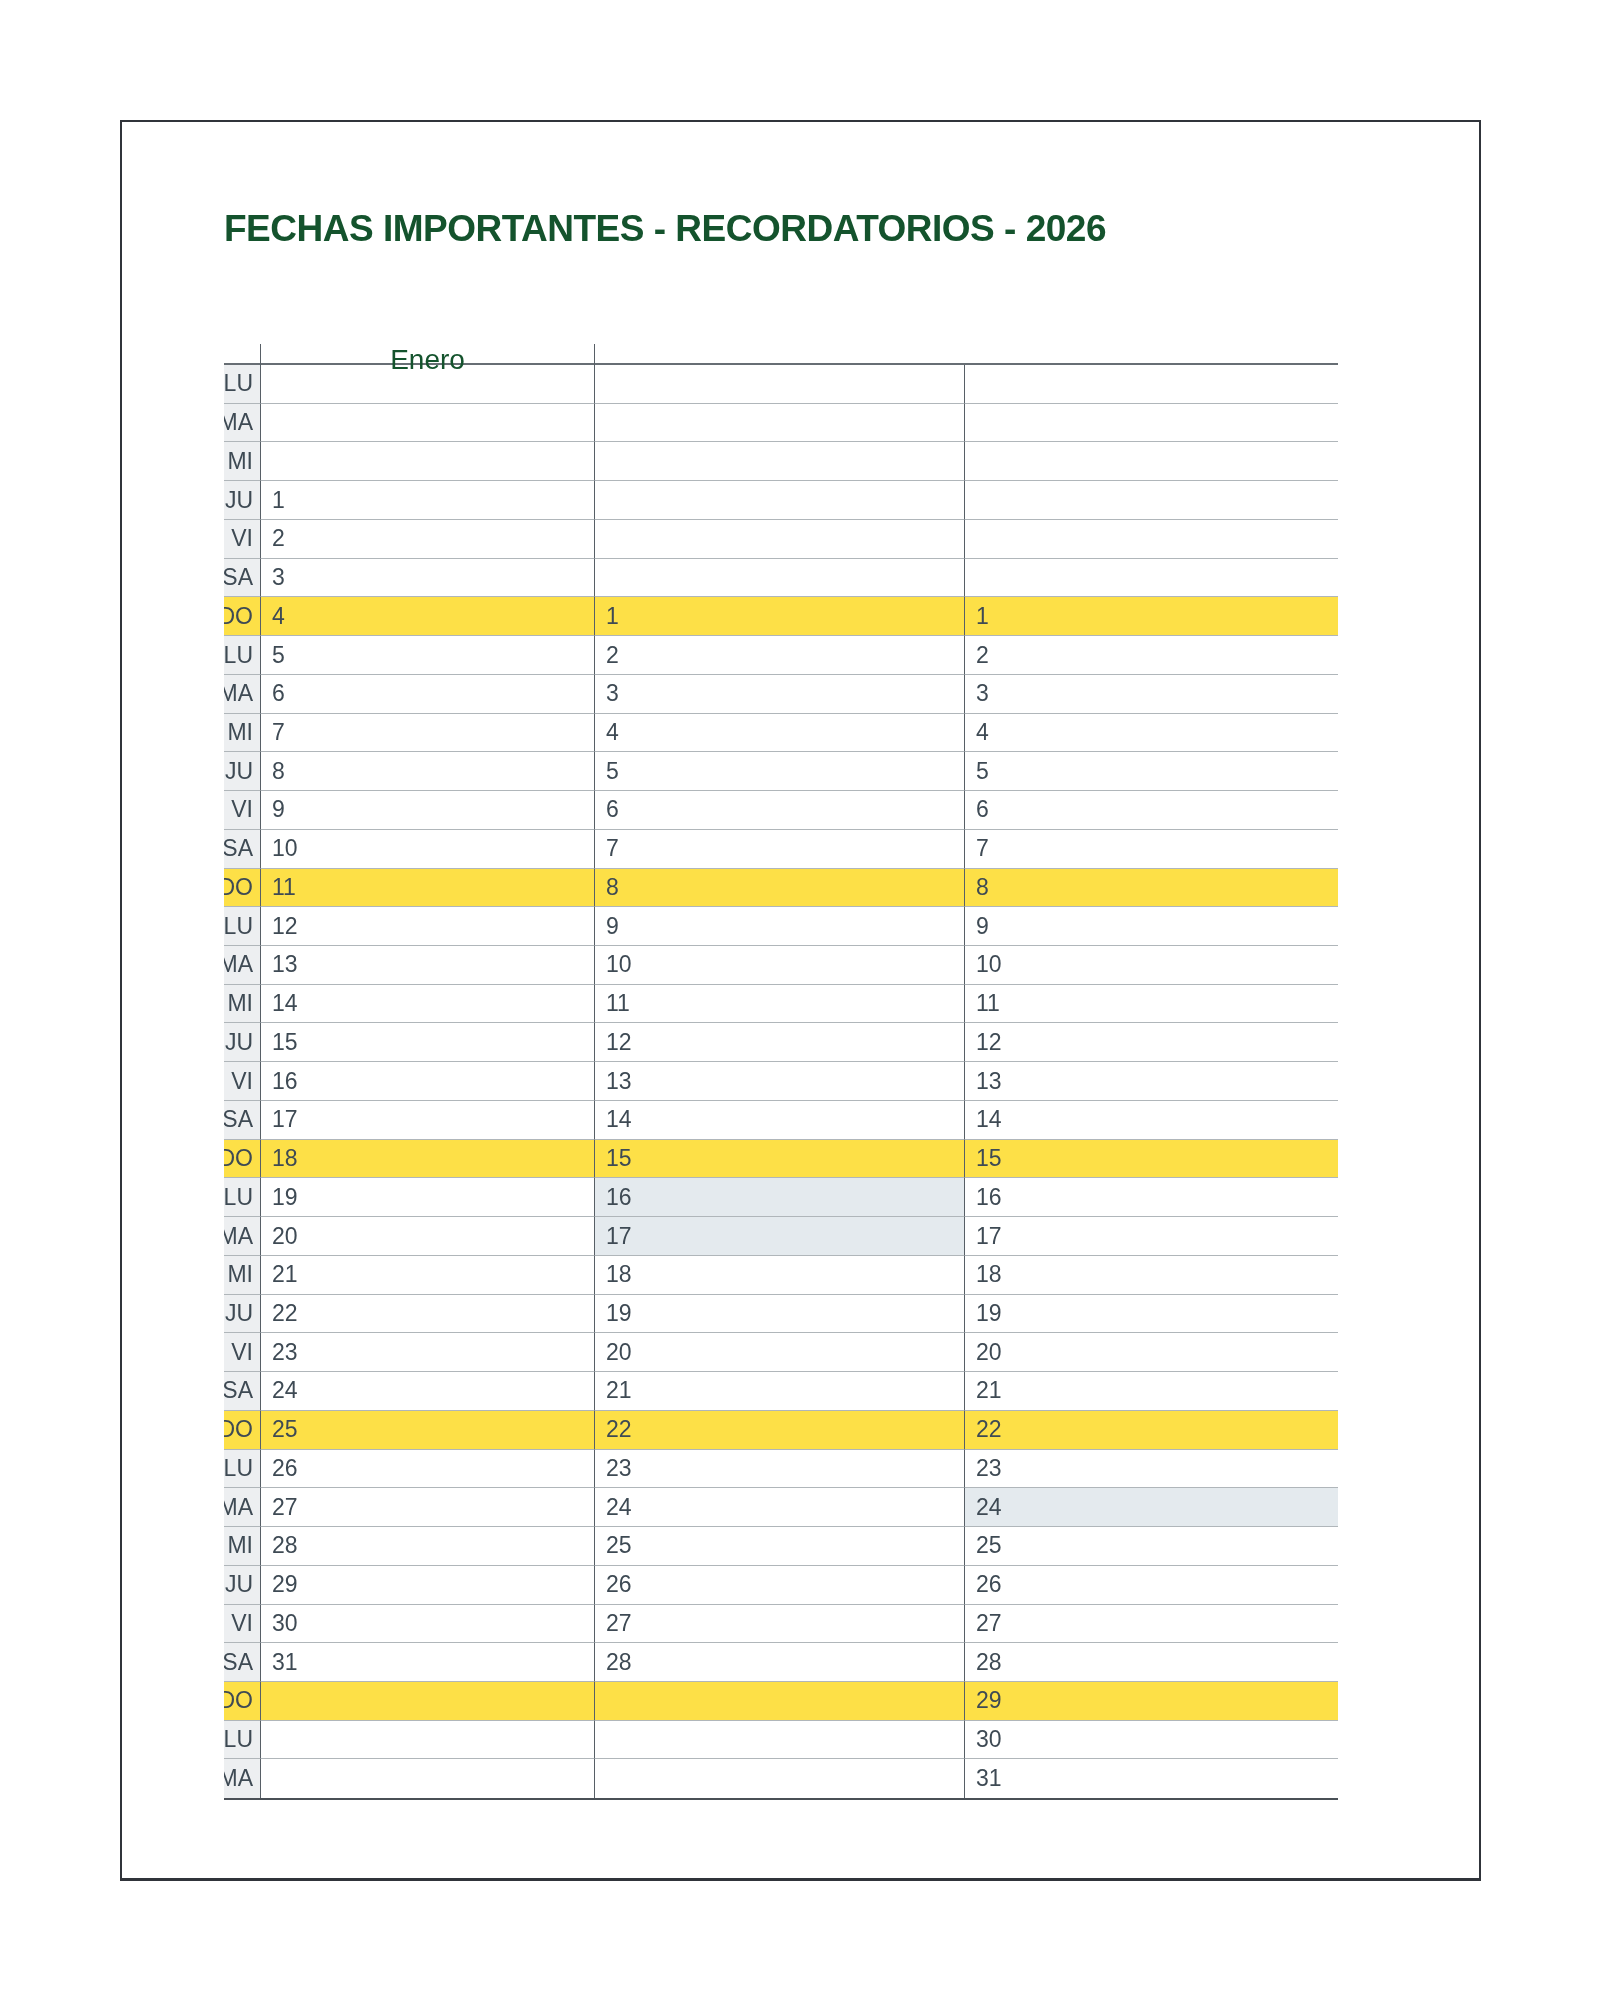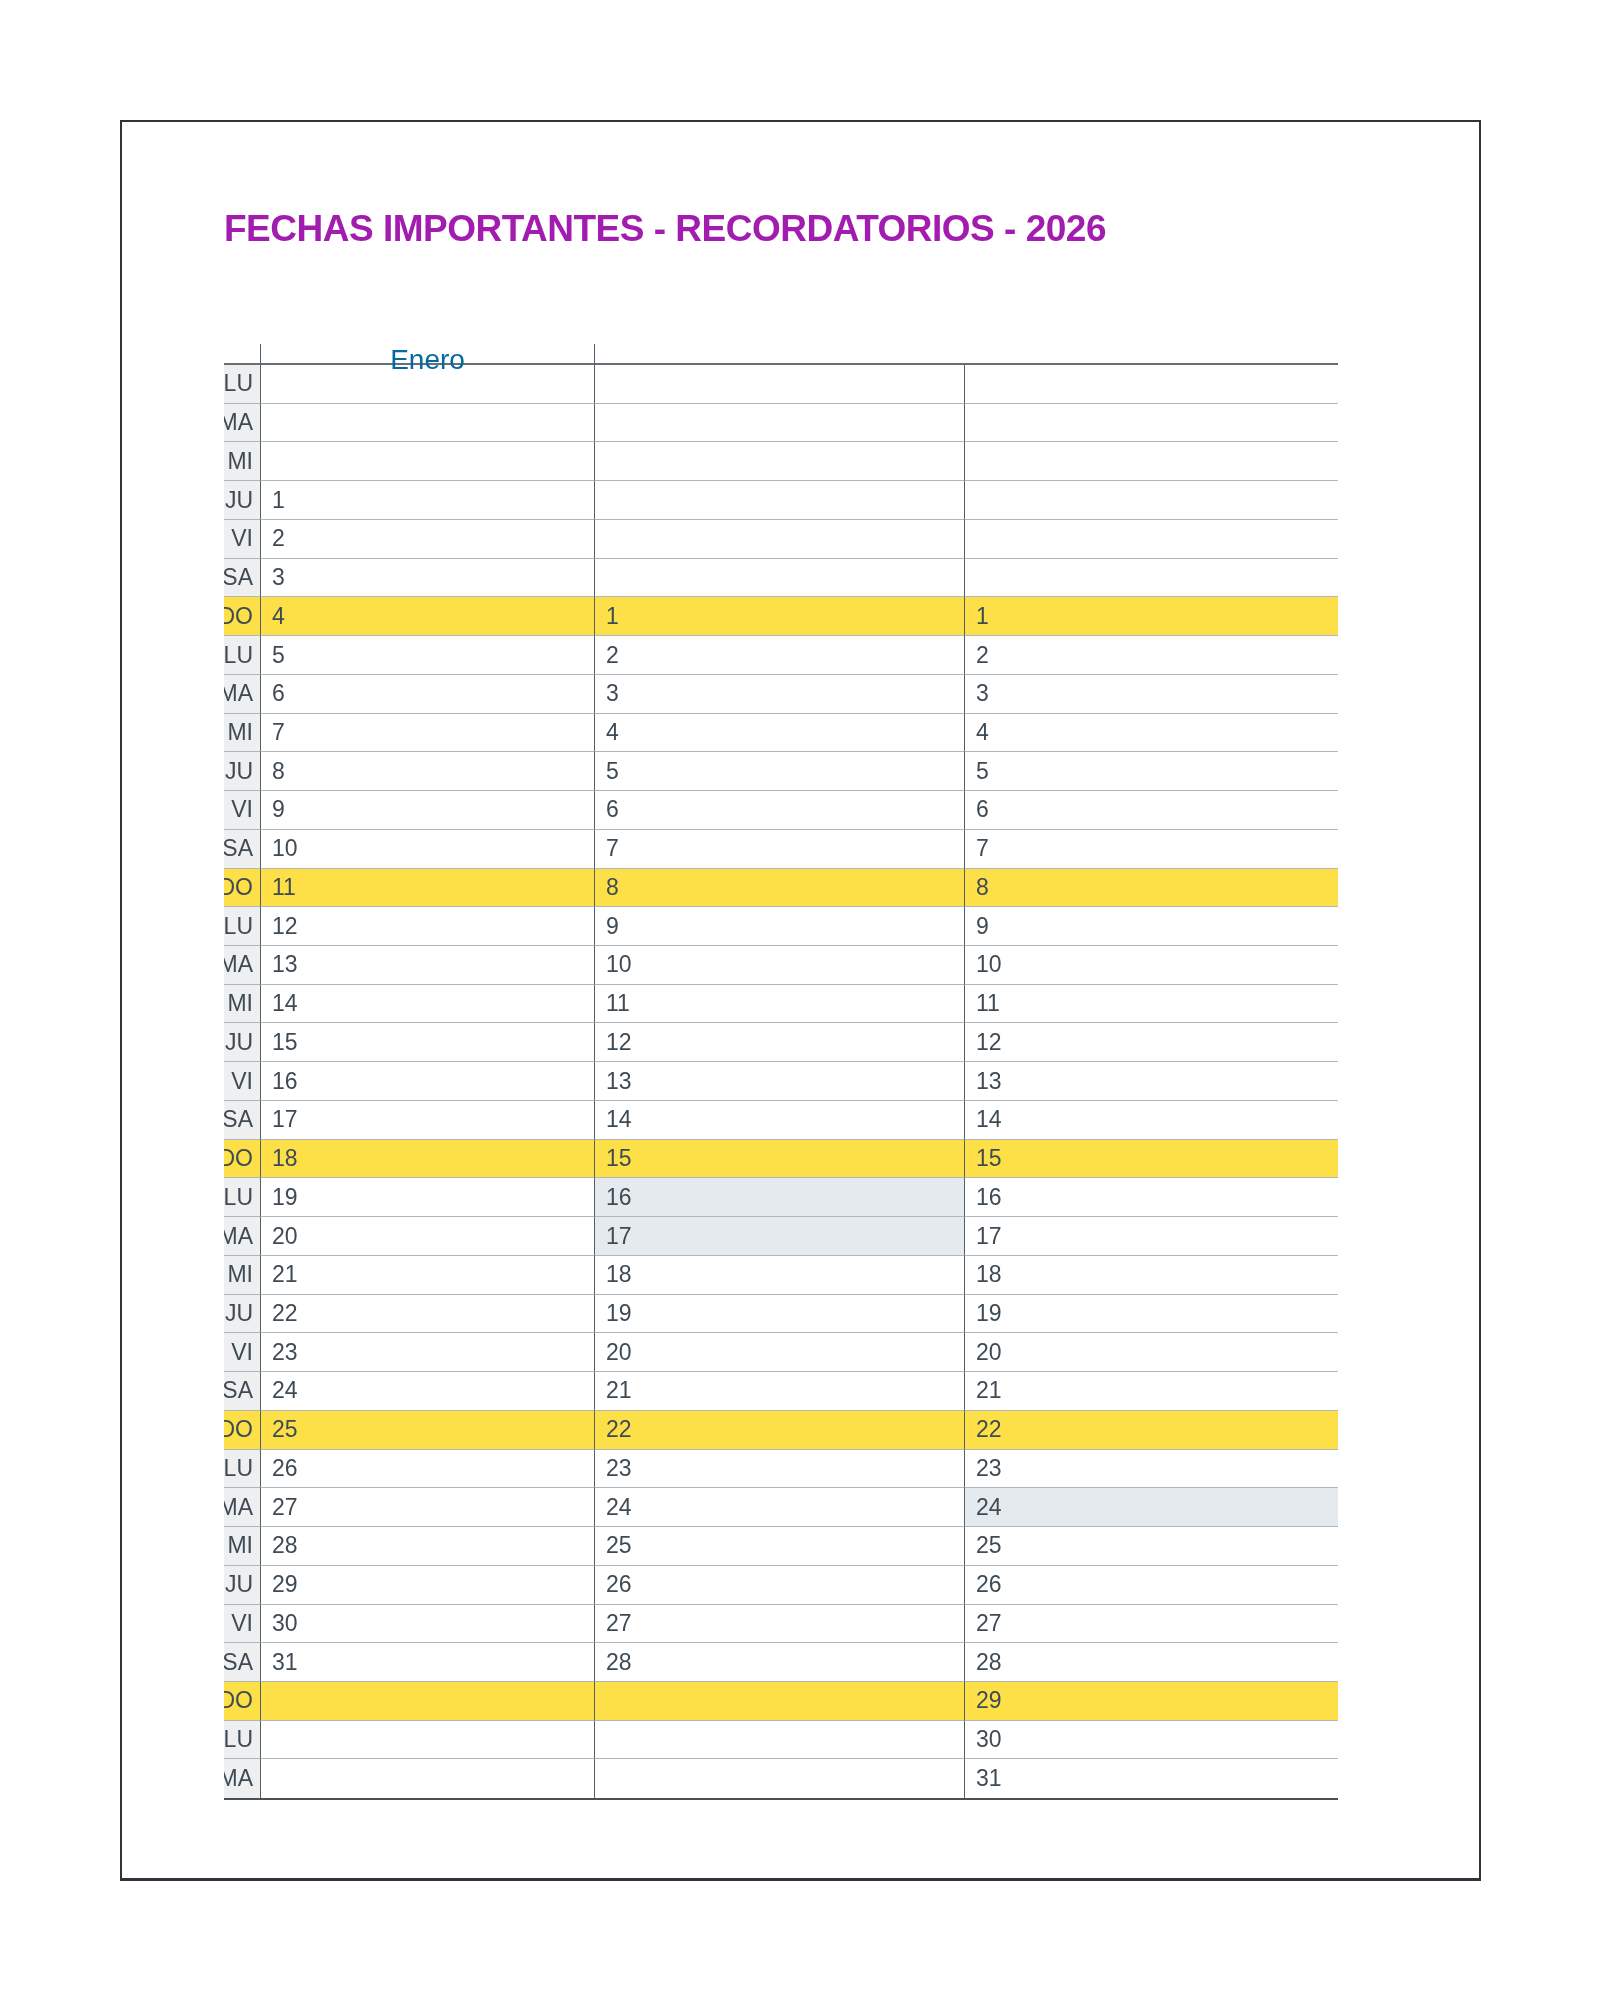--- a/index.html
+++ b/index.html
@@ -9,37 +9,37 @@
     -webkit-font-smoothing:antialiased;
   }
   .page{
     position:absolute;left:120px;top:120px;width:1361px;height:1761px;
     box-sizing:border-box;background:#ffffff;
     border:2px solid #30343a;border-bottom-width:3px;
   }
   .title{
     position:absolute;left:102px;top:86px;
     font-size:37px;font-weight:700;letter-spacing:-0.5px;
-    color:#a21caf;white-space:nowrap;
+    color:#14532d;white-space:nowrap;
   }
   .cal{
     position:absolute;left:102px;top:202px;width:1114px;
   }
   .grid-cols{
     display:grid;
     grid-template-columns:37px 334px 370px 1fr;
   }
   .cal-header{
     height:41px;
     border-bottom:2px solid #676e74;
     box-sizing:border-box;
   }
   .hcell{
     box-sizing:border-box;display:flex;align-items:center;justify-content:center;
-    font-size:28px;color:#0369a1;margin-top:20px;
+    font-size:28px;color:#14532d;margin-top:20px;
   }
   .vline{border-right:1.5px solid #575f66;}
   .cal-body{
     height:1435px;display:flex;flex-direction:column;
     border-bottom:2px solid #4a5056;box-sizing:border-box;
   }
   .row{flex:1 1 0;min-height:0;}
   .cell{
     box-sizing:border-box;display:flex;align-items:center;
     border-bottom:1px solid #b0b6ba;

